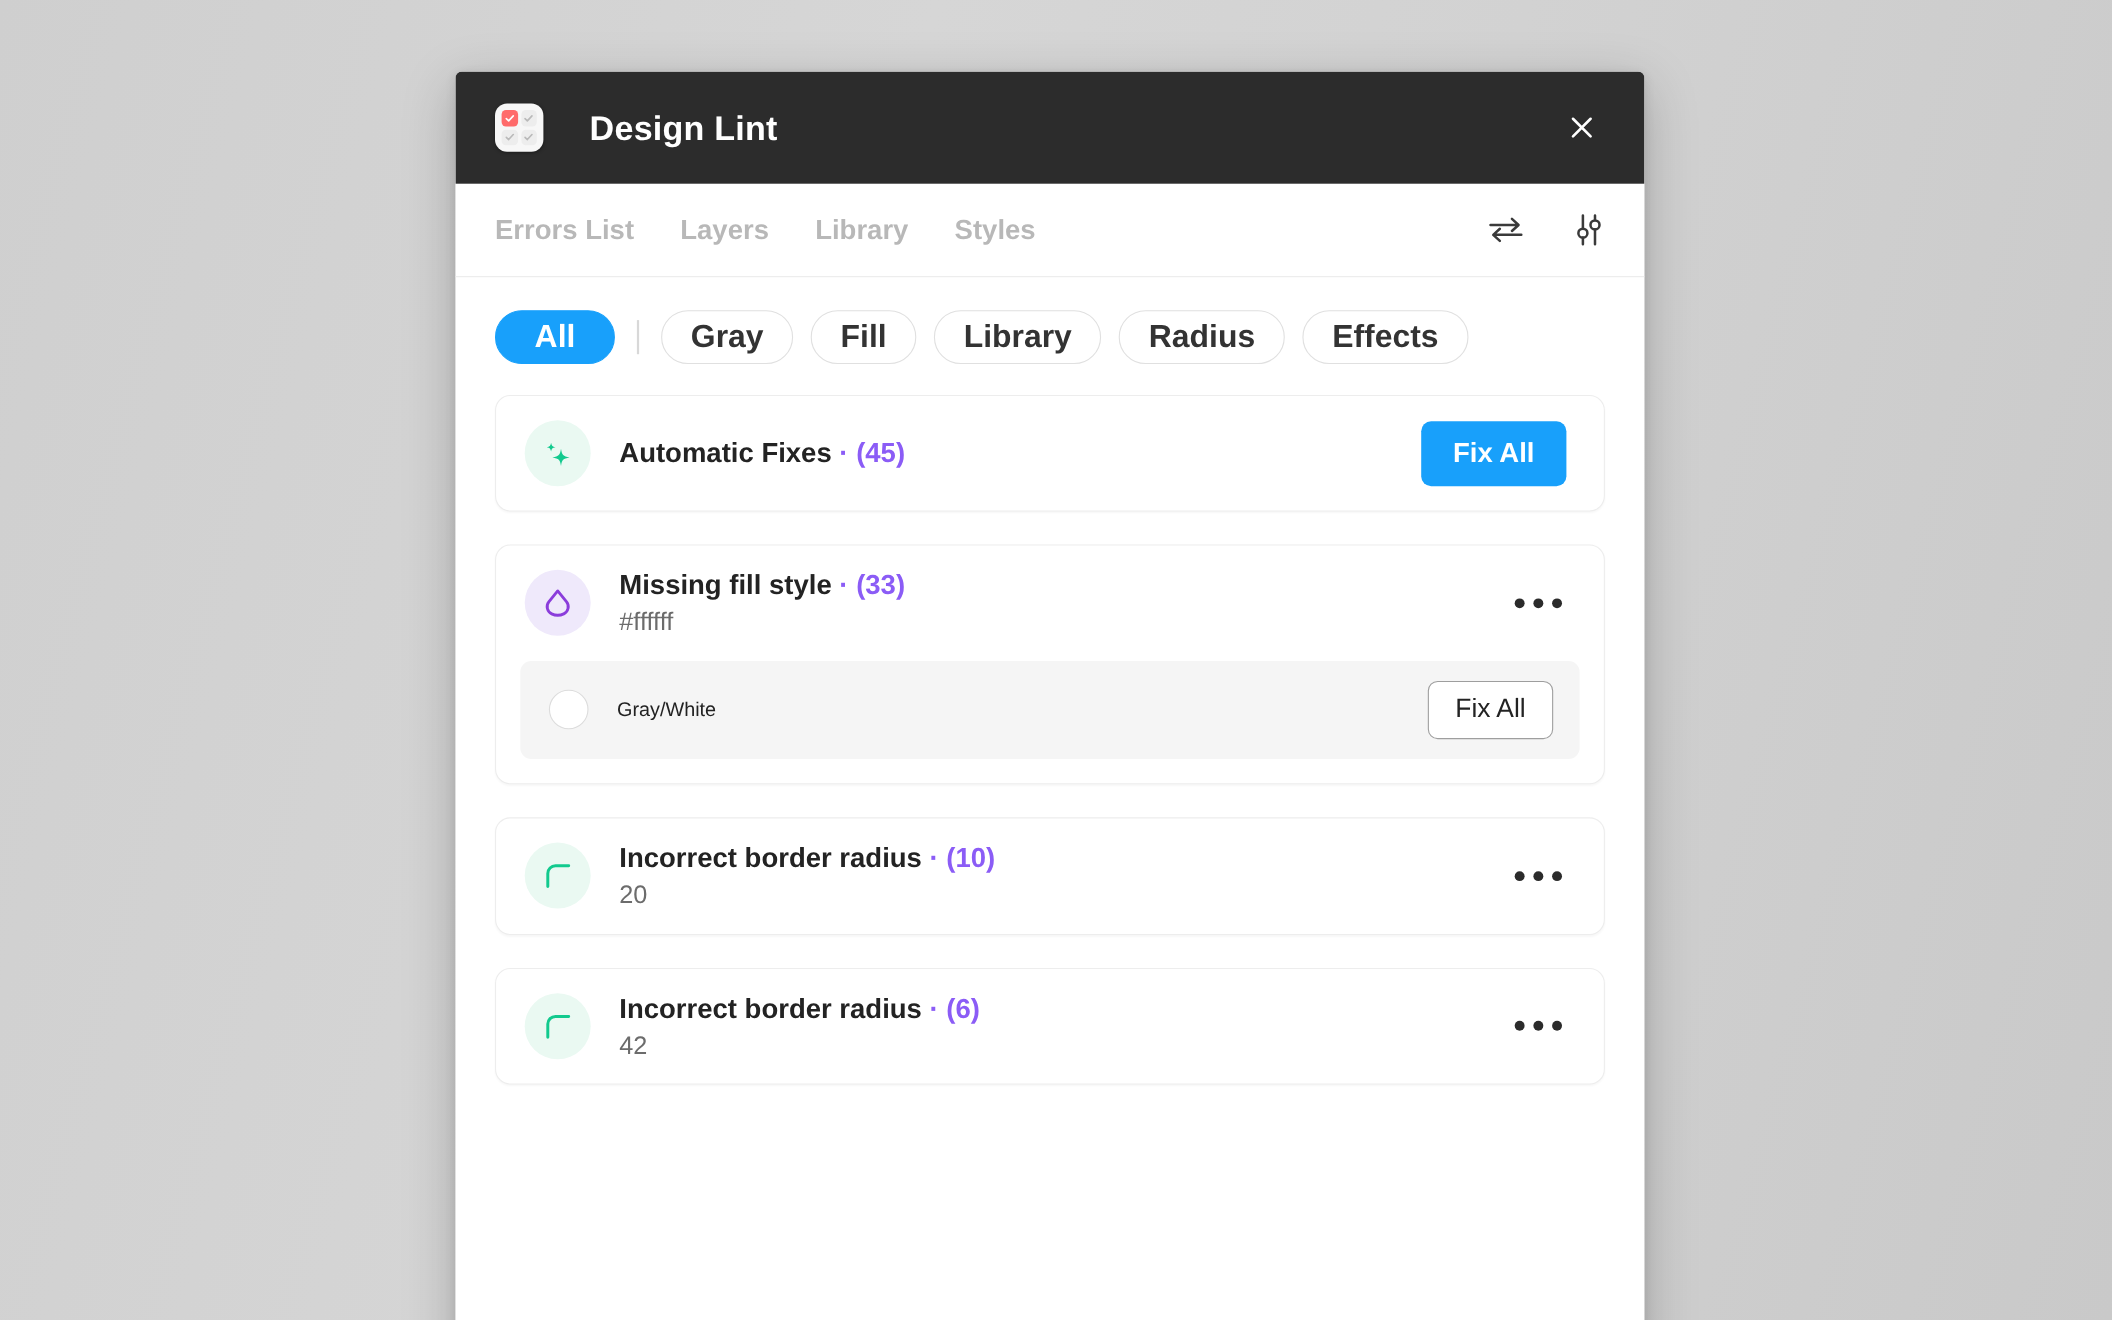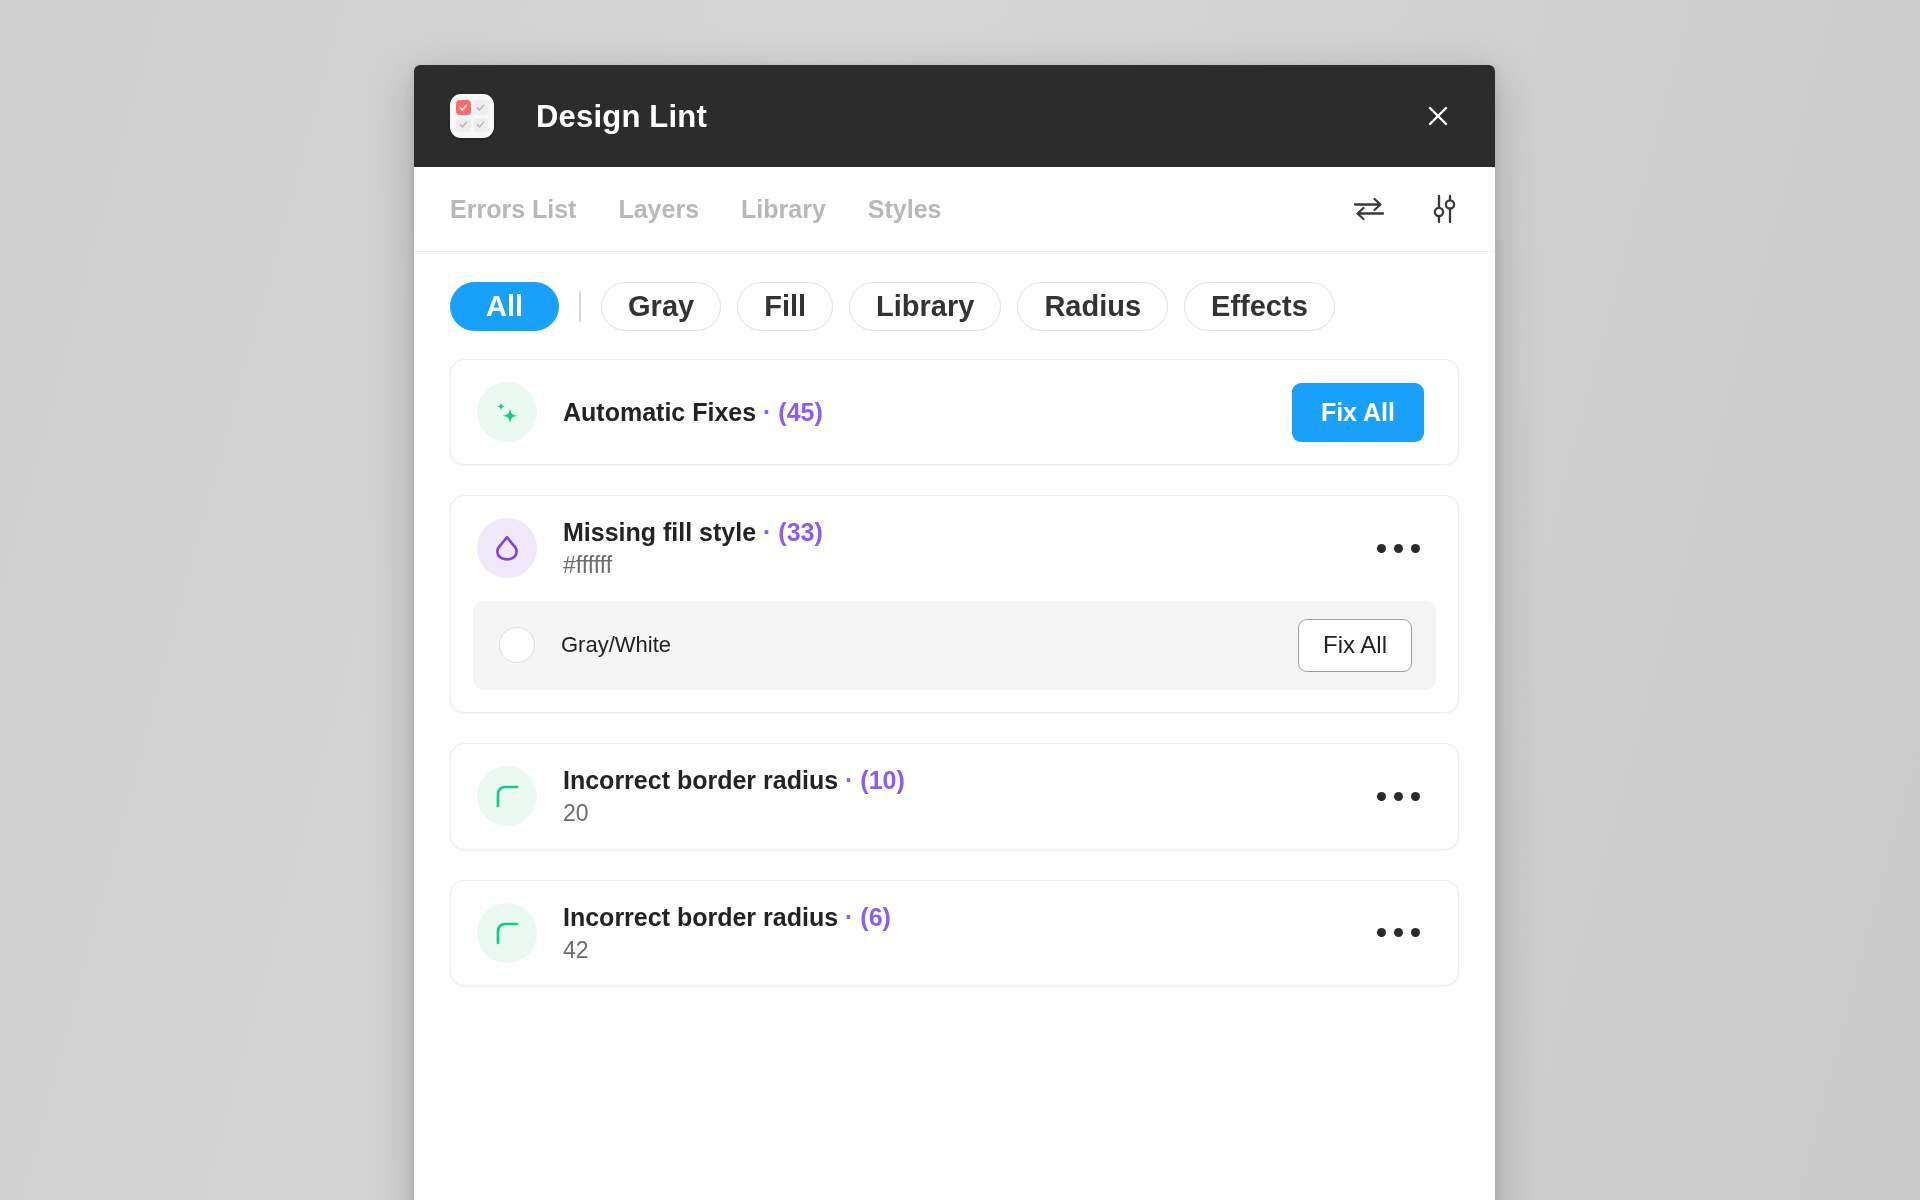--- a/index.html
+++ b/index.html
@@ -252,21 +252,21 @@
   .swatch {
     width: 36px;
     height: 36px;
     border-radius: 50%;
     background: #ffffff;
     border: 1px solid #dcdcdc;
     flex: 0 0 auto;
   }
   .sub-label {
     margin-left: 26px;
-    font-size: 22px;
+    font-size: 18px;
     color: #222222;
     flex: 1 1 auto;
     line-height: 1;
     white-space: nowrap;
   }
   .fix-all-secondary {
     background: #ffffff;
     color: #232323;
     border: 1px solid #9e9e9e;
     border-radius: 9px;

